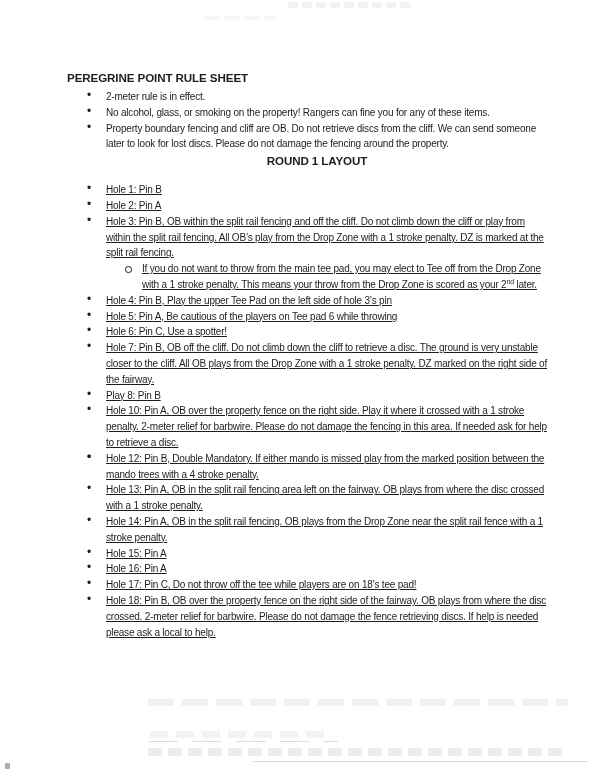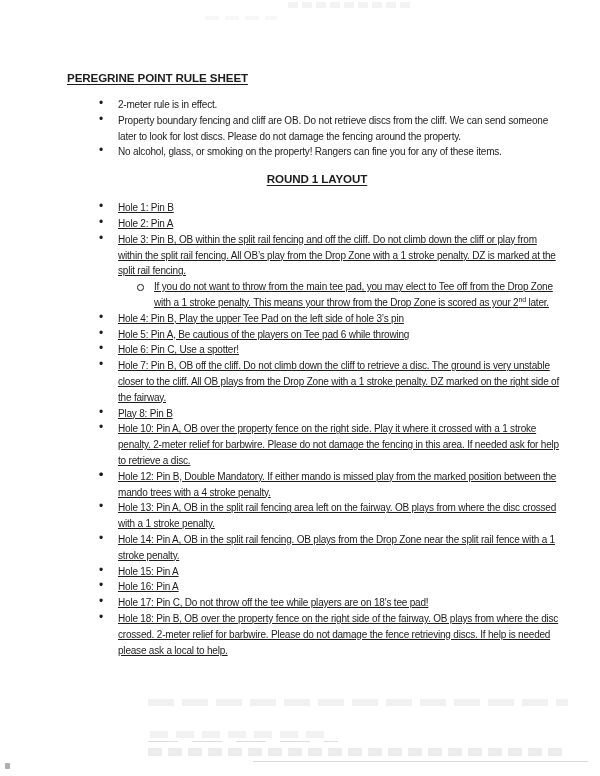--- a/index.html
+++ b/index.html
@@ -8,29 +8,28 @@
     background:#ffffff;
     overflow:hidden;
     position:relative;
     font-family:"Liberation Sans",sans-serif;
     color:#1d1d1d;
   }
   .page{position:absolute;inset:0;background:#fff;}
   .content{position:absolute;left:67px;top:71px;width:500px;}
   .doc-heading{
     font-size:11.6px;font-weight:bold;line-height:14px;
-    text-decoration:underline;
     text-decoration-thickness:1px;
     text-underline-offset:2px;
     letter-spacing:-0.1px;
     margin:0;
   }
   .title{margin-bottom:4px;}
   .round-heading{margin-top:2px;text-align:center;}
-  ul{list-style:none;margin:12px;padding:0;}
+  ul{list-style:none;margin:0;padding:0;}
   .l1 > li{
     position:relative;
     box-sizing:border-box;
     width:484px;
     padding-left:39px;
     font-size:10px;
     line-height:15.8px;
     letter-spacing:-0.2px;
   }
   .holes{margin-top:14px;text-decoration:underline;}
@@ -81,25 +80,25 @@
 
     <div class="doc-heading title">PEREGRINE POINT RULE SHEET</div>
 
     <ul class="l1">
       <li>
         <span class="marker"></span>
         <span>2-meter rule is in effect.</span>
       </li>
       <li>
         <span class="marker"></span>
-        <span>Property boundary fencing and cliff are OB. Do not retrieve discs from the cliff. We can send someone later to look for lost discs. Please do not damage the fencing around the property.</span>
+        <span>No alcohol, glass, or smoking on the property! Rangers can fine you for any of these items.</span>
       </li>
       <li>
         <span class="marker"></span>
-        <span>No alcohol, glass, or smoking on the property! Rangers can fine you for any of these items.</span>
+        <span>Property boundary fencing and cliff are OB. Do not retrieve discs from the cliff. We can send someone later to look for lost discs. Please do not damage the fencing around the property.</span>
       </li>
     </ul>
 
     <div class="doc-heading round-heading">ROUND 1 LAYOUT</div>
 
     <ul class="l1 holes">
       <li>
         <span class="marker"></span>
         <span>Hole 1: Pin B</span>
       </li>

